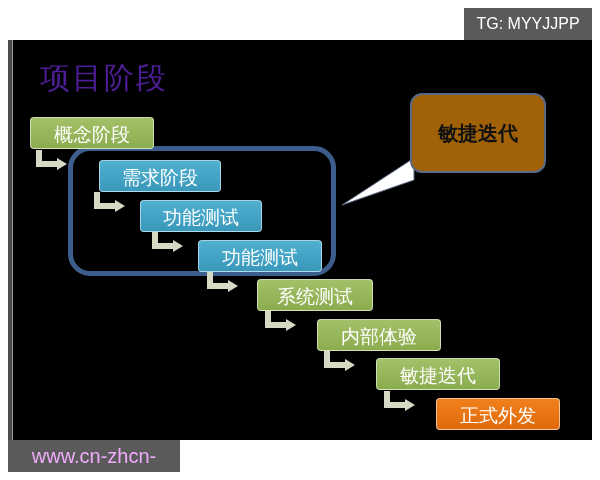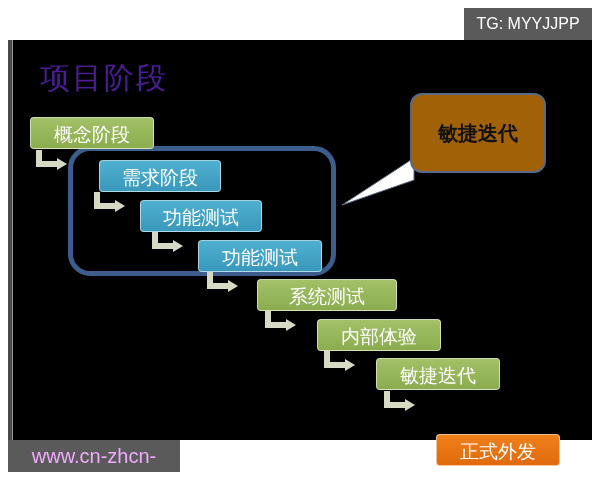--- a/index.html
+++ b/index.html
@@ -4,21 +4,21 @@
 <style>
   html, body { margin:0; padding:0; }
   body { width:600px; height:480px; background:#ffffff; position:relative; overflow:hidden; font-family:"DejaVu Sans", sans-serif; }
   .slide { position:absolute; left:8px; top:40px; width:584px; height:400px; background:#000; }
   .slide-edge { position:absolute; left:8px; top:40px; width:4px; height:400px; background:#4a4a4a; }
   .slide-edge2 { position:absolute; left:12px; top:40px; width:1px; height:400px; background:#9a9a9a; }
   .title { position:absolute; left:40px; top:58px; color:#4c1d95; font-size:30px; font-family:"DejaVu Serif", serif; letter-spacing:2px; }
   .stage { position:absolute; height:32px; border-radius:4px; color:#fff; font-size:19px; line-height:32px; text-align:center; box-sizing:border-box; border:1.5px solid rgba(255,255,255,0.55); }
   .green { background:linear-gradient(#a3c168,#8aac4e); }
   .blue { background:linear-gradient(#4fb0d0,#3a98bb); }
-  .orange { background:linear-gradient(#f0801c,#e06a0c);margin-top:36px; }
+  .orange { background:linear-gradient(#f0801c,#e06a0c); }
   .arrow { position:absolute; width:32px; height:22px; }
   .agile-frame { position:absolute; left:68px; top:146px; width:268px; height:130px; border:5px solid #3d5e8c; border-radius:22px; box-sizing:border-box; }
   .bubble { position:absolute; left:410px; top:93px; width:136px; height:80px; background:#a16207; border-radius:12px; border:2px solid #5a6a85; box-sizing:border-box; color:#111; font-size:20px; font-weight:bold; text-align:center; line-height:76px; }
   .tail { position:absolute; left:340px; top:150px; width:80px; height:60px; }
   .wm-top { position:absolute; right:8px; top:8px; width:128px; height:32px; background:#5a5a5a; color:#fff; font-family:"Liberation Sans", sans-serif; font-size:16px; line-height:32px; text-align:center; }
   .wm-bottom { position:absolute; left:8px; top:440px; width:172px; height:32px; background:#5a5a5a; color:#f0abfc; font-family:"Liberation Sans", sans-serif; font-size:20px; line-height:32px; text-align:center; }
 </style>
 </head>
 <body>
 
@@ -34,21 +34,21 @@
 
 <svg class="tail" viewBox="0 0 80 60">
   <polygon points="2,55 74,8 74,30" fill="#ffffff" stroke="#5a6a85" stroke-width="1"></polygon>
 </svg>
 <div class="bubble">敏捷迭代</div>
 
 <div class="stage green" style="left:30px;top:117px;width:124px;">概念阶段</div>
 <div class="stage blue" style="left:99px;top:160px;width:122px;">需求阶段</div>
 <div class="stage blue" style="left:140px;top:200px;width:122px;">功能测试</div>
 <div class="stage blue" style="left:198px;top:240px;width:124px;">功能测试</div>
-<div class="stage green" style="left:257px;top:279px;width:140px;">系统测试</div>
+<div class="stage green" style="left:257px;top:279px;width:116px;">系统测试</div>
 <div class="stage green" style="left:317px;top:319px;width:124px;">内部体验</div>
 <div class="stage green" style="left:376px;top:358px;width:124px;">敏捷迭代</div>
 <div class="stage orange" style="left:436px;top:398px;width:124px;">正式外发</div>
 
 <svg class="arrow" style="left:36px;top:150px;" viewBox="0 0 32 22">
     <path d="M3,0 V14 H22" fill="none" stroke="#d6d9c4" stroke-width="6"></path>
     <polygon points="21,8 31,14 21,20" fill="#d6d9c4"></polygon>
   </svg>
 <svg class="arrow" style="left:94px;top:192px;" viewBox="0 0 32 22">
     <path d="M3,0 V14 H22" fill="none" stroke="#d6d9c4" stroke-width="6"></path>

